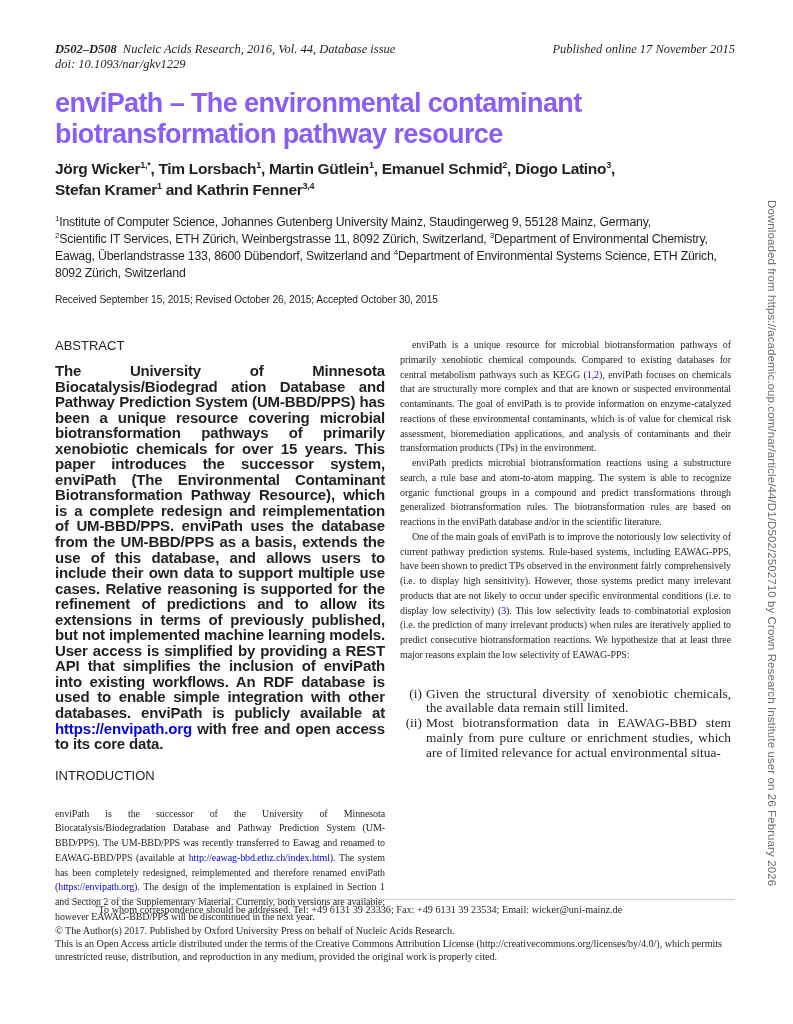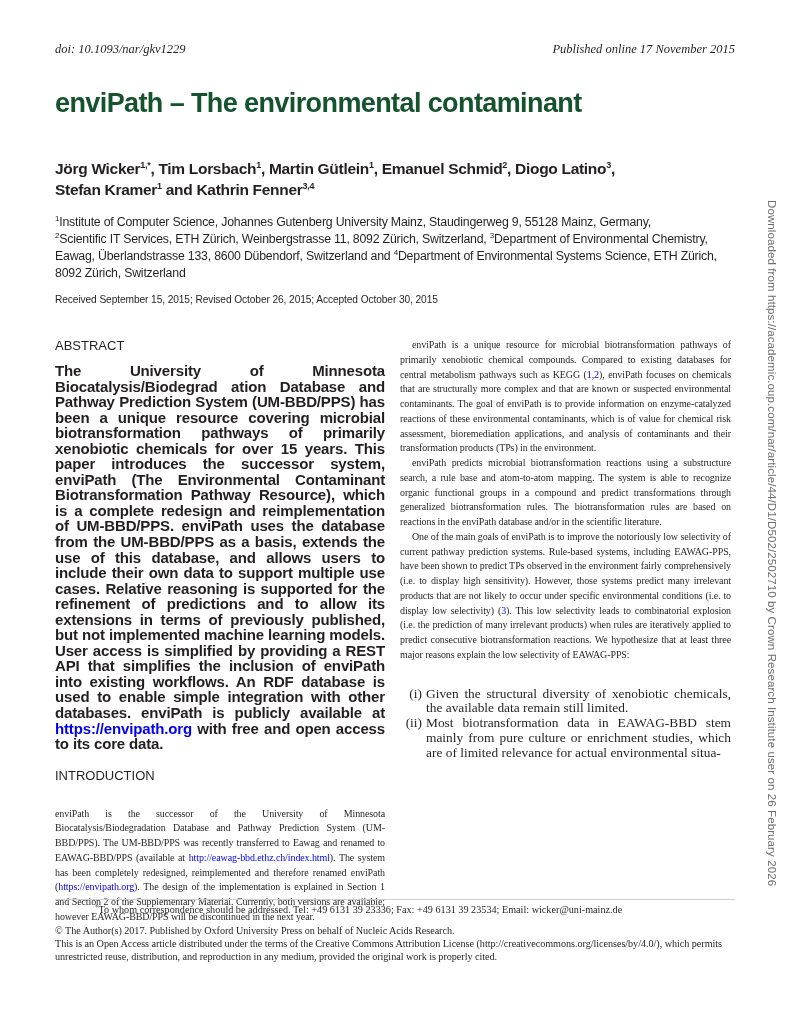--- a/index.html
+++ b/index.html
@@ -4,21 +4,21 @@
 <style>
   html, body { margin: 0; padding: 0; background: #ffffff; }
   body { width: 793px; height: 1024px; position: relative; overflow: hidden; color: #231f20; }
   .page { position: absolute; left: 0; top: 0; width: 793px; height: 1024px; }
 
   .running-head { position: absolute; left: 55px; top: 42px; width: 680px; font-family: "Liberation Serif", serif; font-style: italic; font-size: 12.5px; line-height: 15px; color: #231f20; }
   .running-head .pages { font-weight: bold; }
   .running-head .journal { margin-left: 6px; }
   .running-head .pubdate { position: absolute; right: 0; top: 0; }
 
-  .title { position: absolute; left: 55px; top: 88px; width: 680px; font-family: "Liberation Sans", sans-serif; font-weight: bold; font-size: 27px; line-height: 31px; letter-spacing: -0.6px; color: #14532d; margin: 0; }
+  .title { position: absolute; left: 55px; top: 88px; width: 680px; font-family: "Liberation Sans", sans-serif; font-weight: bold; font-size: 27px; line-height: 31px; letter-spacing: -0.6px; color: #8b5cf6; margin: 0; }
 
   .authors { position: absolute; left: 55px; top: 158px; width: 680px; font-family: "Liberation Sans", sans-serif; font-weight: bold; font-size: 15.5px; line-height: 21px; letter-spacing: -0.3px; }
   .authors sup { font-size: 9px; font-weight: bold; vertical-align: 6px; line-height: 0; }
 
   .affil { position: absolute; left: 55px; top: 214px; width: 690px; font-family: "Liberation Sans", sans-serif; font-size: 12.3px; line-height: 17px; letter-spacing: -0.2px; }
   .affil sup { font-size: 8px; vertical-align: 5px; line-height: 0; }
 
   .received { position: absolute; left: 55px; top: 293px; width: 680px; font-family: "Liberation Sans", sans-serif; font-size: 10.2px; line-height: 13px; letter-spacing: -0.1px; }
 
   .col-left { position: absolute; left: 55px; top: 338px; width: 330px; }
@@ -42,26 +42,30 @@
   .license { position: absolute; left: 55px; top: 924px; width: 690px; font-family: "Liberation Serif", serif; font-size: 10.2px; line-height: 13px; letter-spacing: -0.05px; }
 
   .watermark { position: absolute; left: 765px; top: 200px; width: 620px; height: 16px; transform-origin: 0 0; transform: translate(15px, 0) rotate(90deg); font-family: "Liberation Sans", sans-serif; font-size: 11.5px; line-height: 16px; color: #6d6e71; white-space: nowrap; letter-spacing: 0.1px; }
 </style>
 </head>
 <body>
 
 <div class="page">
 
   <div class="running-head">
+    <div>
+      <span class="pages">D502–D508</span><span class="journal">Nucleic Acids Research, 2016, Vol. 44, Database issue</span>
+    </div>
     <div>doi: 10.1093/nar/gkv1229</div>
     <span class="pubdate">Published online 17 November 2015</span>
   </div>
 
   <h1 class="title">
     <span>enviPath – The environmental contaminant</span><br>
+    <span>biotransformation pathway resource</span>
   </h1>
 
   <div class="authors">
     <span><span>Jörg Wicker</span><sup>1,*</sup></span><span>, </span><span><span>Tim Lorsbach</span><sup>1</sup></span><span>, </span><span><span>Martin Gütlein</span><sup>1</sup></span><span>, </span><span><span>Emanuel Schmid</span><sup>2</sup></span><span>, </span><span><span>Diogo Latino</span><sup>3</sup></span><span>,</span><br><span><span>Stefan Kramer</span><sup>1</sup></span><span> and </span><span><span>Kathrin Fenner</span><sup>3,4</sup></span>
   </div>
 
   <div class="affil">
     <sup>1</sup><span>Institute of Computer Science, Johannes Gutenberg University Mainz, Staudingerweg 9, 55128 Mainz, Germany,</span><br>
     <sup>2</sup><span>Scientific IT Services, ETH Zürich, Weinbergstrasse 11, 8092 Zürich, Switzerland, </span><sup>3</sup><span>Department of Environmental Chemistry, Eawag, Überlandstrasse 133, 8600 Dübendorf, Switzerland and </span><sup>4</sup><span>Department of Environmental Systems Science, ETH Zürich, 8092 Zürich, Switzerland</span>
   </div>

